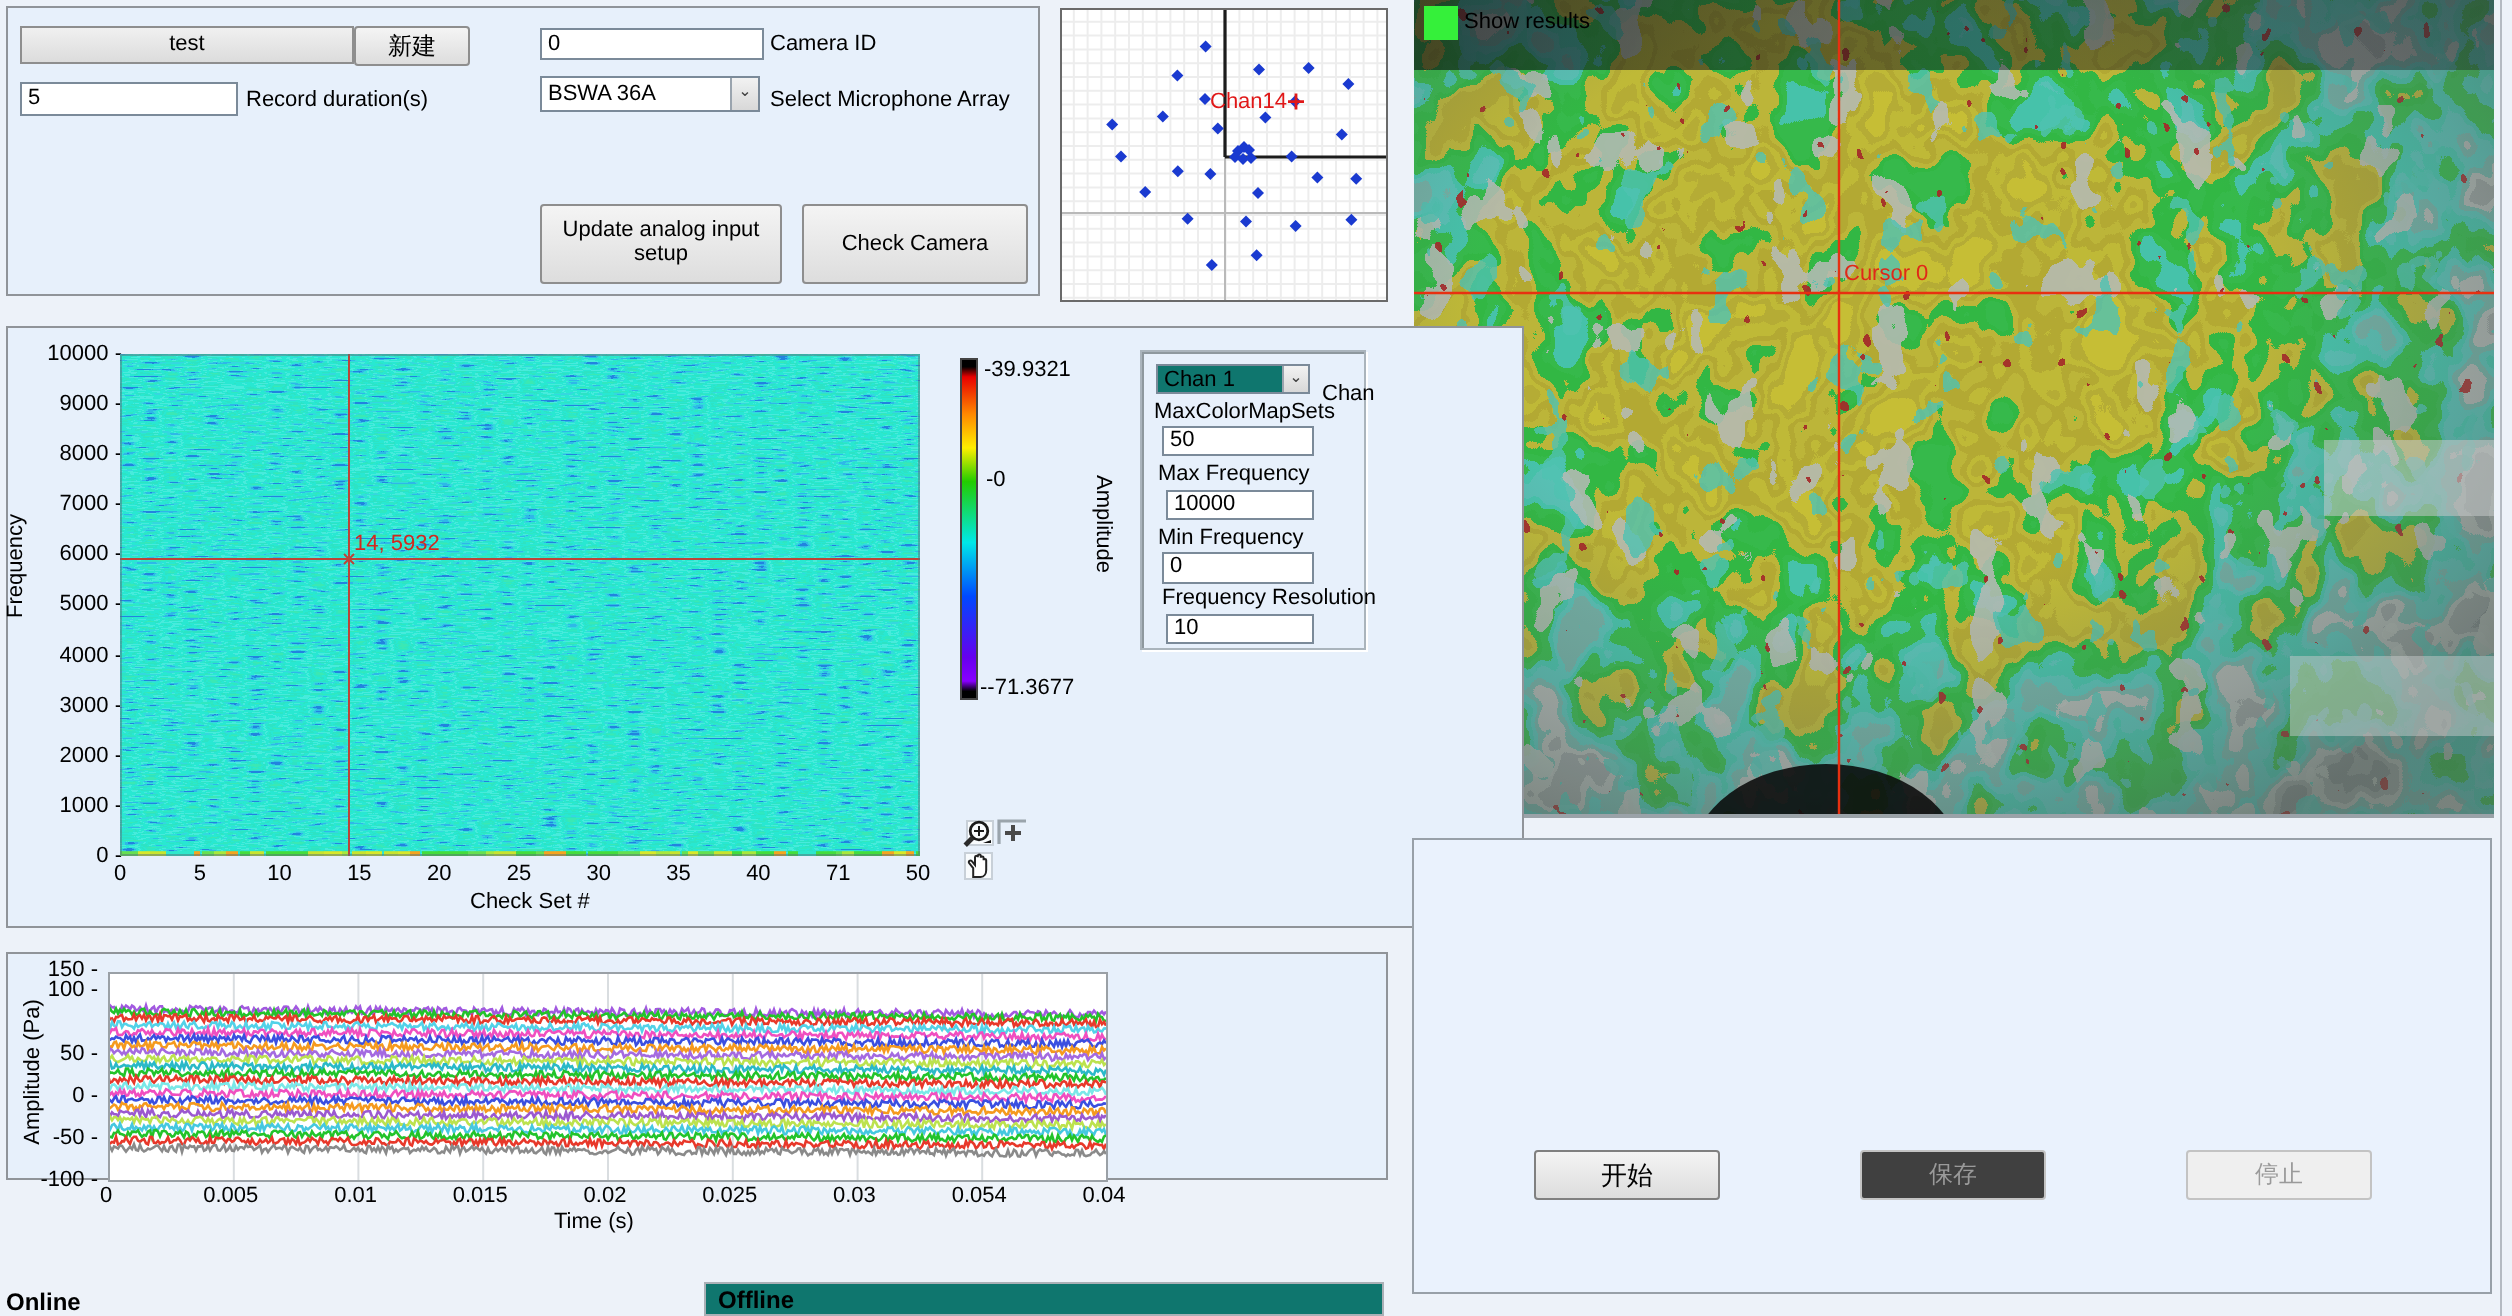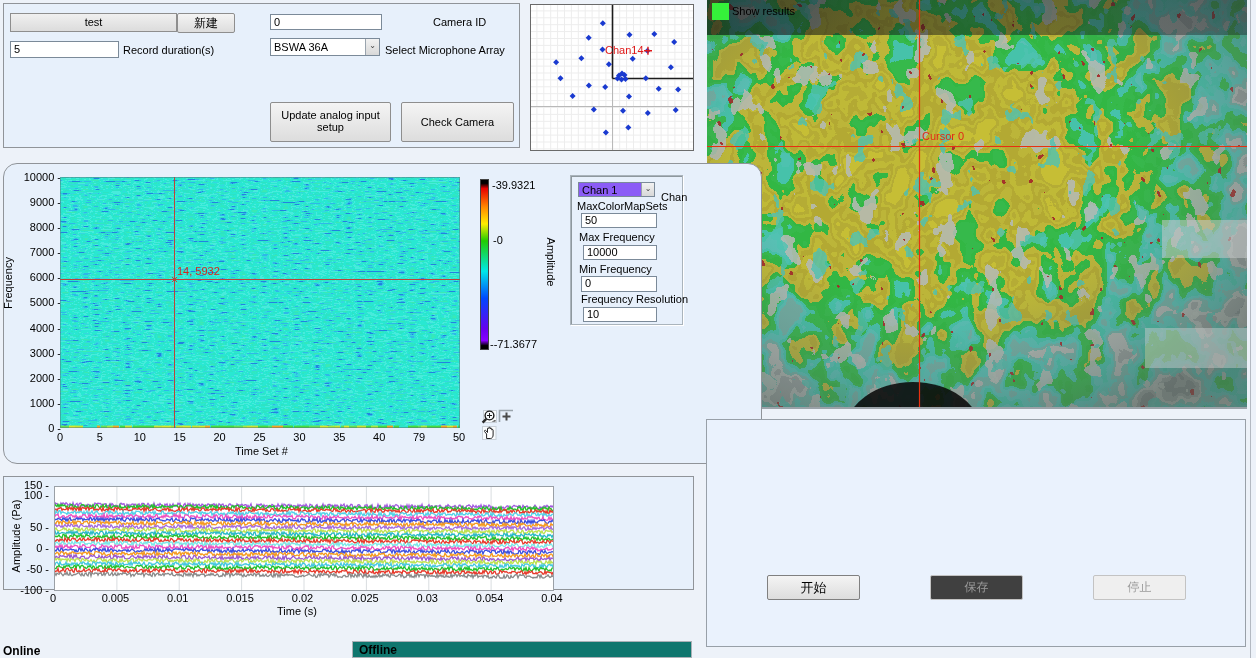--- a/index.html
+++ b/index.html
@@ -13,21 +13,21 @@
 .lbl { position:absolute; white-space:nowrap; }
 </style></head>
 <body>
 
 <div class="panel" style="left:3px; top:3px; width:517px; height:145px;">
   <div class="abs" style="left:6px; top:9px; width:167px; height:19px; background:linear-gradient(#f0f0f0,#dcdcdc); border:1px solid #8e8e8e; text-align:center; line-height:17px;">test</div>
   <div class="btn" style="left:173px; top:9px; width:58px; height:20px; line-height:18px; font-size:12px;">新建</div>
   <div class="inp" style="left:6px; top:37px; width:109px; height:17px; line-height:15px;">5</div>
   <div class="lbl" style="left:119px; top:40px;">Record duration(s)</div>
   <div class="inp" style="left:266px; top:10px; width:112px; height:16px; line-height:14px;">0</div>
-  <div class="lbl" style="left:381px; top:12px;margin-left:48px;">Camera ID</div>
+  <div class="lbl" style="left:381px; top:12px;">Camera ID</div>
   <div class="abs" style="left:266px; top:34px; width:110px; height:18px; background:#fff; border:1px solid #7b8a99;">
     <span style="position:absolute; left:3px; top:2px;">BSWA 36A</span>
     <span style="position:absolute; right:0; top:0; width:14px; height:16px; background:linear-gradient(#f2f2f2,#d8d8d8); border-left:1px solid #9aa4ae; text-align:center; line-height:13px; color:#444; font-size:8px;">⌄</span>
   </div>
   <div class="lbl" style="left:381px; top:40px;">Select Microphone Array</div>
   <div class="btn" style="left:266px; top:98px; width:121px; height:40px; padding-top:6px;">Update analog input<br>setup</div>
   <div class="btn" style="left:397px; top:98px; width:113px; height:40px; line-height:38px;">Check Camera</div>
 </div>
 
 <svg class="abs" style="left:530px; top:4px;" width="164" height="147" viewBox="0 0 164 147">
@@ -188,21 +188,21 @@
   <line x1="0" y1="146.5" x2="540" y2="146.5" stroke="#e83010" stroke-width="1.2"></line>
   <line x1="212.5" y1="0" x2="212.5" y2="407" stroke="#e83010" stroke-width="1.2"></line>
   <text x="215" y="140" fill="#e02818" font-size="11">Cursor 0</text>
 </svg>
   <div class="abs" style="left:5px; top:3px; width:17px; height:17px; background:#35f03a;"></div>
   <div class="lbl" style="left:25px; top:5px;">Show results</div>
 </div>
 <div class="abs" style="left:1250px; top:0; width:1px; height:658px; background:#b4bac2;"></div>
 <div class="abs" style="left:707px; top:407px; width:540px; height:2px; background:#9aa2a8;"></div>
 
-<div class="panel" style="left:3px; top:163px; width:759px; height:301px;border-radius:14px;">
+<div class="panel" style="left:3px; top:163px; width:759px; height:301px;">
 
   <div class="lbl" style="left:10px; top:7.1px; width:46px; text-align:right;">10000 <span style="letter-spacing:-1px">-</span></div>
   <div class="lbl" style="left:10px; top:32.2px; width:46px; text-align:right;">9000 <span style="letter-spacing:-1px">-</span></div>
   <div class="lbl" style="left:10px; top:57.2px; width:46px; text-align:right;">8000 <span style="letter-spacing:-1px">-</span></div>
   <div class="lbl" style="left:10px; top:82.3px; width:46px; text-align:right;">7000 <span style="letter-spacing:-1px">-</span></div>
   <div class="lbl" style="left:10px; top:107.3px; width:46px; text-align:right;">6000 <span style="letter-spacing:-1px">-</span></div>
   <div class="lbl" style="left:10px; top:132.4px; width:46px; text-align:right;">5000 <span style="letter-spacing:-1px">-</span></div>
   <div class="lbl" style="left:10px; top:157.5px; width:46px; text-align:right;">4000 <span style="letter-spacing:-1px">-</span></div>
   <div class="lbl" style="left:10px; top:182.5px; width:46px; text-align:right;">3000 <span style="letter-spacing:-1px">-</span></div>
   <div class="lbl" style="left:10px; top:207.6px; width:46px; text-align:right;">2000 <span style="letter-spacing:-1px">-</span></div>
@@ -211,23 +211,23 @@
 
   <div class="lbl" style="left:41.0px; top:267px; width:30px; text-align:center;">0</div>
   <div class="lbl" style="left:80.9px; top:267px; width:30px; text-align:center;">5</div>
   <div class="lbl" style="left:120.8px; top:267px; width:30px; text-align:center;">10</div>
   <div class="lbl" style="left:160.7px; top:267px; width:30px; text-align:center;">15</div>
   <div class="lbl" style="left:200.6px; top:267px; width:30px; text-align:center;">20</div>
   <div class="lbl" style="left:240.5px; top:267px; width:30px; text-align:center;">25</div>
   <div class="lbl" style="left:280.4px; top:267px; width:30px; text-align:center;">30</div>
   <div class="lbl" style="left:320.3px; top:267px; width:30px; text-align:center;">35</div>
   <div class="lbl" style="left:360.2px; top:267px; width:30px; text-align:center;">40</div>
-  <div class="lbl" style="left:400.1px; top:267px; width:30px; text-align:center;">79</div>
+  <div class="lbl" style="left:400.1px; top:267px; width:30px; text-align:center;">71</div>
   <div class="lbl" style="left:440.0px; top:267px; width:30px; text-align:center;">50</div>
-  <div class="lbl" style="left:231px; top:281px;">Time Set #</div>
+  <div class="lbl" style="left:231px; top:281px;">Check Set #</div>
   <div class="lbl" style="left:-22px; top:113px; transform:rotate(-90deg); transform-origin:center;">Frequency</div>
 
   <svg class="abs" style="left:56px; top:13px;" width="400" height="251" viewBox="0 0 400 251">
     <defs>
       <filter id="fspec" x="0" y="0" width="100%" height="100%" color-interpolation-filters="sRGB">
         <feTurbulence type="fractalNoise" baseFrequency="0.095 0.9" numOctaves="1" seed="9"></feTurbulence>
         <feColorMatrix type="matrix" values="1 0 0 0 0  1 0 0 0 0  1 0 0 0 0  0 0 0 0 1"></feColorMatrix>
         <feComponentTransfer result="nc">
           <feFuncR type="linear" slope="1.9" intercept="-0.45"></feFuncR>
           <feFuncG type="linear" slope="1.9" intercept="-0.45"></feFuncG>
@@ -323,21 +323,21 @@
     <path d="M13.5 16.5h4v-1.5z" fill="#111"></path>
     <path d="M21.5 17V5.5H35" fill="none" stroke="#9aa4ac" stroke-width="1.6"></path>
     <path d="M28.5 7.5v8M24.5 11.5h8" stroke="#4a4a4a" stroke-width="2"></path>
     <g transform="translate(4,21)">
       <rect x="0.5" y="0.5" width="13.5" height="13" fill="#f8fbfd" stroke="#c8d0d8"></rect>
       <path d="M4.6 12.5V8l-2-2.4c-.7-.9.6-1.8 1.3-1l1.6 1.9V2.6c0-1 1.4-1 1.4 0V2c0-1 1.5-1 1.5 0v.9c0-.9 1.4-.9 1.4 0v1.2c0-.8 1.3-.8 1.3 0V9c0 1.7-.9 3.5-2.8 3.5z" fill="#fff" stroke="#222" stroke-width="1"></path>
     </g>
   </svg>
 
   <div class="abs" style="left:566px; top:11px; width:113px; height:150px; border:1px solid #aab4bc; box-shadow:inset 1px 1px 0 #8e989e, 1px 1px 0 #fff;">
-    <div class="abs" style="left:7px; top:6px; width:77px; height:15px; background:#8b5cf6; border:1px solid #7b8a99;">
+    <div class="abs" style="left:7px; top:6px; width:77px; height:15px; background:#0f766e; border:1px solid #7b8a99;">
       <span style="position:absolute; left:3px; top:1px;">Chan 1</span>
       <span style="position:absolute; right:0; top:0; width:13px; height:13px; background:linear-gradient(#f2f2f2,#d8d8d8); border-left:1px solid #9aa4ae; text-align:center; line-height:11px; color:#444; font-size:8px;">⌄</span>
     </div>
     <div class="lbl" style="left:90px; top:15px;">Chan</div>
     <div class="lbl" style="left:6px; top:24px;">MaxColorMapSets</div>
     <div class="inp" style="left:10px; top:37px; width:76px; height:15px;">50</div>
     <div class="lbl" style="left:8px; top:55px;">Max Frequency</div>
     <div class="inp" style="left:12px; top:69px; width:74px; height:15px;">10000</div>
     <div class="lbl" style="left:8px; top:87px;">Min Frequency</div>
     <div class="inp" style="left:10px; top:100px; width:76px; height:16px;">0</div>

